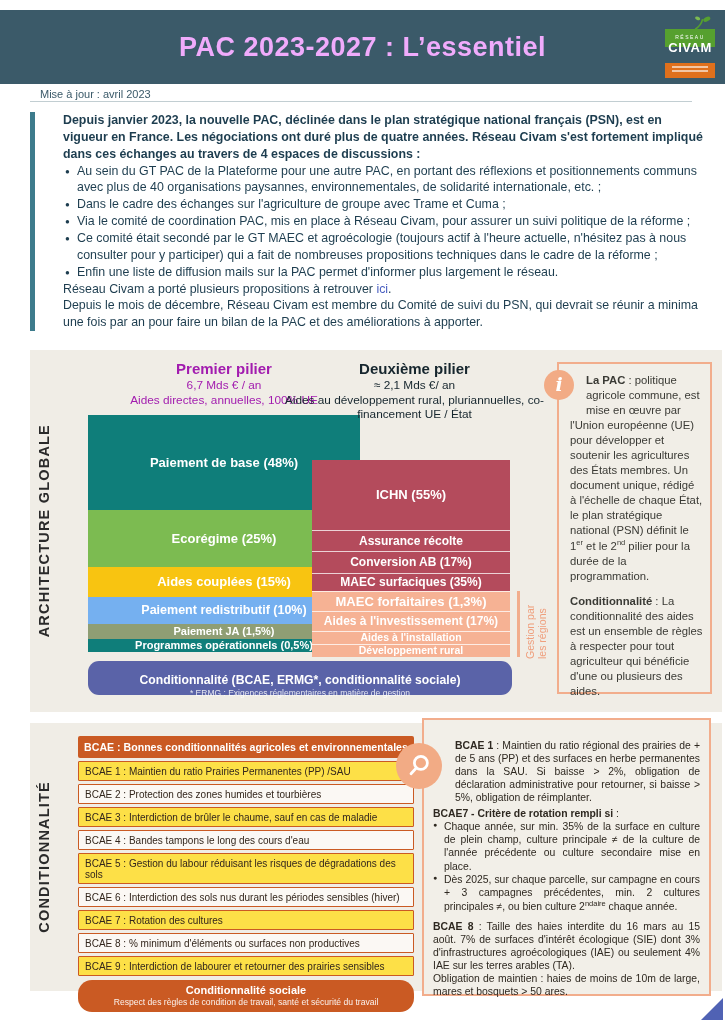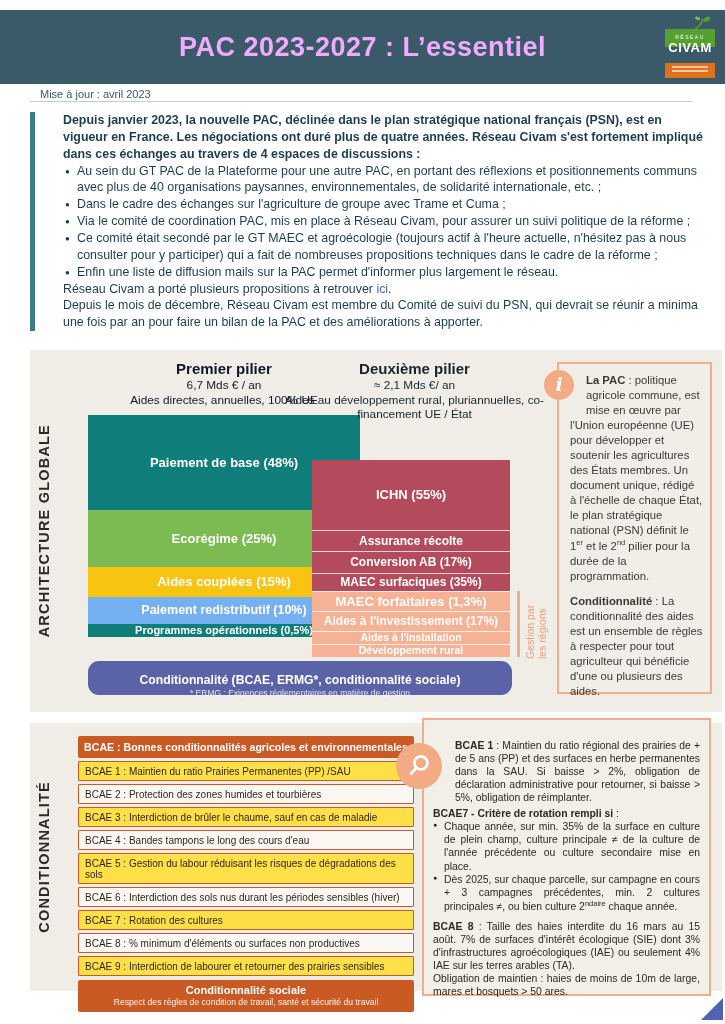--- a/index.html
+++ b/index.html
@@ -30,21 +30,21 @@
   .link { color:#4a5fc1; cursor:pointer; }
 
   
   .panel { position:absolute; left:30px; background:#f0ede6; }
   .panel1 { top:350px; width:692px; height:362px; }
   .panel2 { top:723px; width:692px; height:268px; }
   .vlabel { position:absolute; left:6px; top:0; height:100%; display:flex; align-items:center; }
   .vlabel span { writing-mode:vertical-rl; transform:rotate(180deg); font-size:14.5px; font-weight:600; letter-spacing:1.2px; color:#2a2a2a; }
 
   
-  .p1head { position:absolute; left:58px; top:10px; width:272px; text-align:center; color:#0f172a; }
+  .p1head { position:absolute; left:58px; top:10px; width:272px; text-align:center; color:#a21caf; }
   .p2head { position:absolute; left:242px; top:10px; width:285px; text-align:center; color:#16262e; }
   .ptitle { font-size:15px; font-weight:bold; }
   .psub { font-size:11.8px; margin-top:1px; }
   .p1bars { position:absolute; left:58px; top:65px; width:272px; }
   .p2bars { position:absolute; left:282px; top:110px; width:198px; }
   .bar { display:flex; align-items:center; justify-content:center; color:#fff; font-weight:bold; text-align:right; line-height:1.05; }
   .p2bars div.bar2 { border-top:1px solid rgba(255,255,255,.75); }
   .p2bars div.bar2:first-of-type { border-top:none; }
 
   .regions-line { position:absolute; left:487px; top:241px; width:3px; height:66px; background:#f2ad8c; }
@@ -60,21 +60,21 @@
   .spacer { float:left; width:16px; height:44px; }
   .ip { margin-bottom:10px; }
   sup { font-size:7.5px; }
 
   
   .bcae { position:absolute; left:48px; top:13px; width:336px; }
   .bcae-head { background:#ca5a23; color:#fff; font-weight:bold; font-size:10.6px; text-align:center; padding:5px 2px; border-radius:2px; }
   .bcae-row { border:1px solid #ca5a23; font-size:10px; color:#33261c; padding:3.5px 6px; margin-top:3px; border-radius:1px; }
   .zebra-a { background:#fde047; }
   .zebra-b { background:#fbf8f4; }
-  .bcae-foot { margin-top:4px; background:#ca5a23; color:#fff; text-align:center; padding:4px 6px 5px; border-radius:2px; }
+  .bcae-foot { margin-top:4px; background:#ca5a23; color:#fff; text-align:center; padding:4px 6px 5px; border-radius:14px; }
   .sf1 { font-size:11px; font-weight:bold; }
   .sf2 { font-size:8.6px; margin-top:1px; color:rgba(255,255,255,.92); }
 
   .mag { position:absolute; left:366px; top:20px; width:46px; height:46px; border-radius:50%; background:#f2ab85; z-index:2; display:flex; align-items:center; justify-content:center; }
   .mag svg { width:30px; height:30px; }
 
   
   .details { position:absolute; left:392px; top:-5px; width:289px; height:278px; border:2px solid #f2ad8c; background:#f2efe8; padding:19px 9px; font-size:10.4px; line-height:1.25; color:#2e2820; text-align:justify; }
   .dp1 { margin-left:22px; margin-bottom:3px; }
   .dh { margin:2px 0 0; }
@@ -151,20 +151,23 @@
         </div>
 
         <div class="bar" style="background: rgb(248, 196, 17); height: 30px; font-size: 13px;">
           <span>Aides couplées (15%)</span>
         </div>
 
         <div class="bar" style="background: rgb(117, 176, 240); height: 27px; font-size: 12.5px;">
           <span>Paiement redistributif (10%)</span>
         </div>
 
+        <div class="bar" style="background: rgb(143, 158, 116); height: 15px; font-size: 11px;">
+          <span>Paiement JA (1,5%)</span>
+        </div>
 
         <div class="bar" style="background: rgb(15, 126, 122); height: 13px; font-size: 11px;">
           <span>Programmes opérationnels (0,5%)</span>
         </div>
       </div>
 
     <div class="p2head">
       <div class="ptitle">Deuxième pilier</div>
       <div class="psub">≈ 2,1 Mds €/ an</div>
       <div class="psub">Aides au développement rural, pluriannuelles, co-financement UE / État</div>

